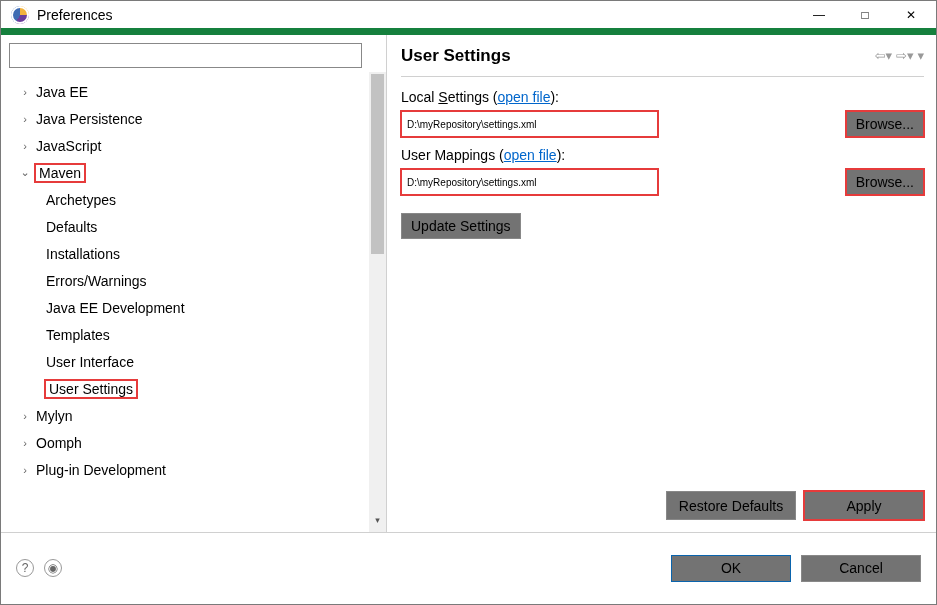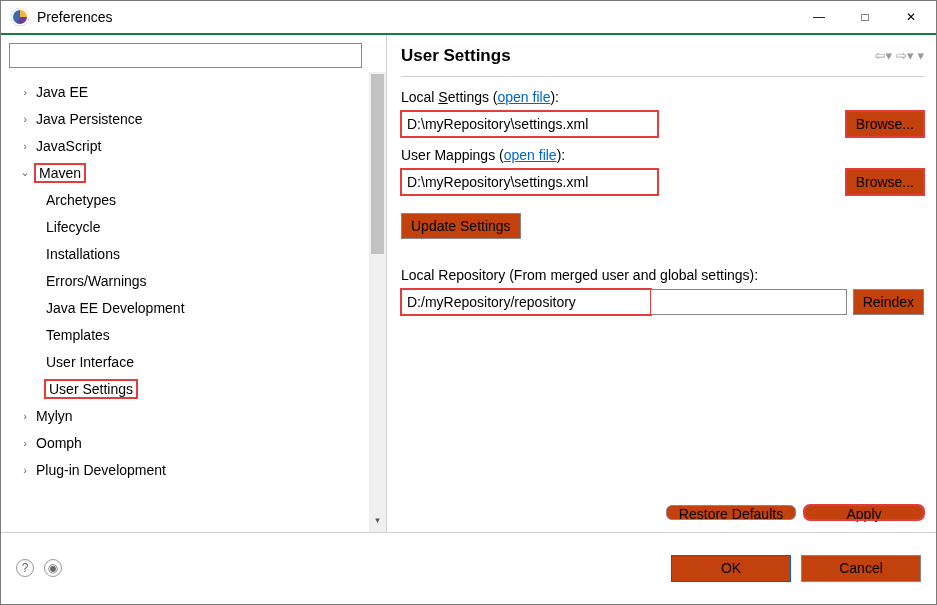--- a/index.html
+++ b/index.html
@@ -6,21 +6,21 @@
 body {
   font-family: "Segoe UI", Tahoma, sans-serif;
   font-size: 14px;
   background: #fff;
   color: #000;
   width: 937px;
   height: 605px;
   overflow: hidden;
   border: 1px solid #7a7a7a;
 }
-.titlebar { height: 34px; display: flex; align-items: center; padding: 0 2px; border-bottom: 2px solid #15803d; }
+.titlebar { height: 34px; display: flex; align-items: center; padding: 0 2px; border-bottom: 7px solid #15803d; }
 .titlebar .logo { width: 18px; height: 18px; margin: 0 8px; border-radius: 50%; background: conic-gradient(#f2b33d 0 90deg,#6a3e9c 90deg 210deg,#3d6bb3 210deg 360deg); box-shadow: inset 0 0 0 2px #fff; }
 .titlebar .title { flex: 1; font-size: 14px; }
 .titlebar .winbtn { width: 46px; height: 31px; display: flex; align-items: center; justify-content: center; font-family: "Segoe UI Symbol", sans-serif; font-size: 12px; }
 
 .content { display: flex; height: 498px; border-bottom: 1px solid #d0d0d0; }
 .left-pane { width: 386px; display: flex; flex-direction: column; border-right: 1px solid #d0d0d0; }
 .filterbox { padding: 8px 8px 4px 8px; }
 .filterbox input { width: 353px; height: 25px; border: 1px solid #888; padding: 2px 4px; font-size: 14px; font-family: inherit; }
 .treewrap { flex: 1; display: flex; overflow: hidden; }
 .tree { flex: 1; padding: 6px 0 0 15px; overflow: hidden; }
@@ -37,29 +37,29 @@
 
 .right-pane { flex: 1; display: flex; flex-direction: column; padding: 0 12px 12px 14px; background: #fff; }
 .right-header { display: flex; align-items: center; height: 42px; border-bottom: 1px solid #d0d0d0; margin-bottom: 12px; }
 .right-header h1 { font-size: 17px; font-weight: 600; flex: 1; }
 .right-header .navicon { color: #999; font-size: 13px; margin-left: 4px; }
 .section { margin-bottom: 10px; }
 .fieldlabel { margin-bottom: 6px; }
 .fieldlabel .link { color: #0066cc; text-decoration: underline; cursor: pointer; }
 .fieldlabel .mn { text-decoration: underline; }
 .fieldrow { display: flex; }
-.txt { height: 26px; border: 1px solid #888; padding: 2px 5px; font-size: 14px; font-family: inherit; flex: 1; }
-.btn { height: 26px; border: 1px solid #888; background: #c2410c; padding: 0 9px; font-size: 14px; font-family: inherit; cursor: default; }
+.txt { height: 26px; border: 1px solid #888; padding: 2px 5px; font-size: 10px; font-family: inherit; flex: 1; }
+.btn { height: 26px; border: 1px solid #888; background: #737373; padding: 0 9px; font-size: 14px; font-family: inherit; cursor: default; }
 .hl-red { outline: 2px solid #e63b3b; outline-offset: -1px; }
 .fieldrow .txt.hl-red { flex: 0 0 auto; width: 257px; }
 .fieldrow .spacer { flex: 1; }
 #local-repo-input.hl-red { flex: 0 0 auto; width: 250px; }
 .rowgap { margin-top: 8px; }
 .bottom-right { margin-top: auto; display: flex; justify-content: flex-end; gap: 8px; padding-top: 12px; }
-.bottom-right .btn { min-width: 86px; height: 15px; border-radius: 6px; }
+.bottom-right .btn { min-width: 86px; height: 29px; }
 
 .footer { height: 70px; display: flex; align-items: center; padding: 0 15px; }
 .help-icons { display: flex; gap: 10px; font-size: 15px; color: #666; }
 .help-icons span { border: 1px solid #999; border-radius: 50%; width: 18px; height: 18px; display: inline-flex; align-items: center; justify-content: center; font-size: 12px; }
 .footer .spacer { flex: 1; }
 .footer .btn { min-width: 120px; height: 27px; margin-left: 10px; }
 .footer .btn.primary { border: 1.5px solid #0a64ad; }
 </style>
 </head>
 <body>
@@ -92,21 +92,21 @@
             <span class="lbl">JavaScript</span>
           </div>
           <div class="row">
             <span class="toggle">⌄</span>
             <span class="lbl hlbox">Maven</span>
           </div>
           <div class="row indent1">
             <span class="lbl">Archetypes</span>
           </div>
           <div class="row indent1">
-            <span class="lbl">Lifecycle</span>
+            <span class="lbl">Defaults</span>
           </div>
           <div class="row indent1">
             <span class="lbl">Installations</span>
           </div>
           <div class="row indent1">
             <span class="lbl">Errors/Warnings</span>
           </div>
           <div class="row indent1">
             <span class="lbl">Java EE Development</span>
           </div>
@@ -167,28 +167,20 @@
         <input class="txt hl-red" value="D:\myRepository\settings.xml" style="">
         <div class="spacer"></div>
         <button class="btn hl-red">Browse...</button>
       </div>
     </div>
 
     <div class="section rowgap">
       <button class="btn">Update Settings</button>
     </div>
 
-    <div class="section" style="margin-top:18px;">
-      <div class="fieldlabel">Local Repository (From merged user and global settings):</div>
-      <div class="fieldrow">
-        <input id="local-repo-input" class="txt hl-red" readonly="" value="D:/myRepository/repository" style="">
-        <input class="txt" readonly="" style="border-left: none;">
-        <button class="btn" style="margin-left:6px;">Reindex</button>
-      </div>
-    </div>
 
     <div class="bottom-right">
       <button class="btn" style="min-width:130px;">Restore Defaults</button>
       <button class="btn hl-red" style="min-width:120px;">Apply</button>
     </div>
   </div>
 </div>
 
 <div class="footer">
   <div class="help-icons">

